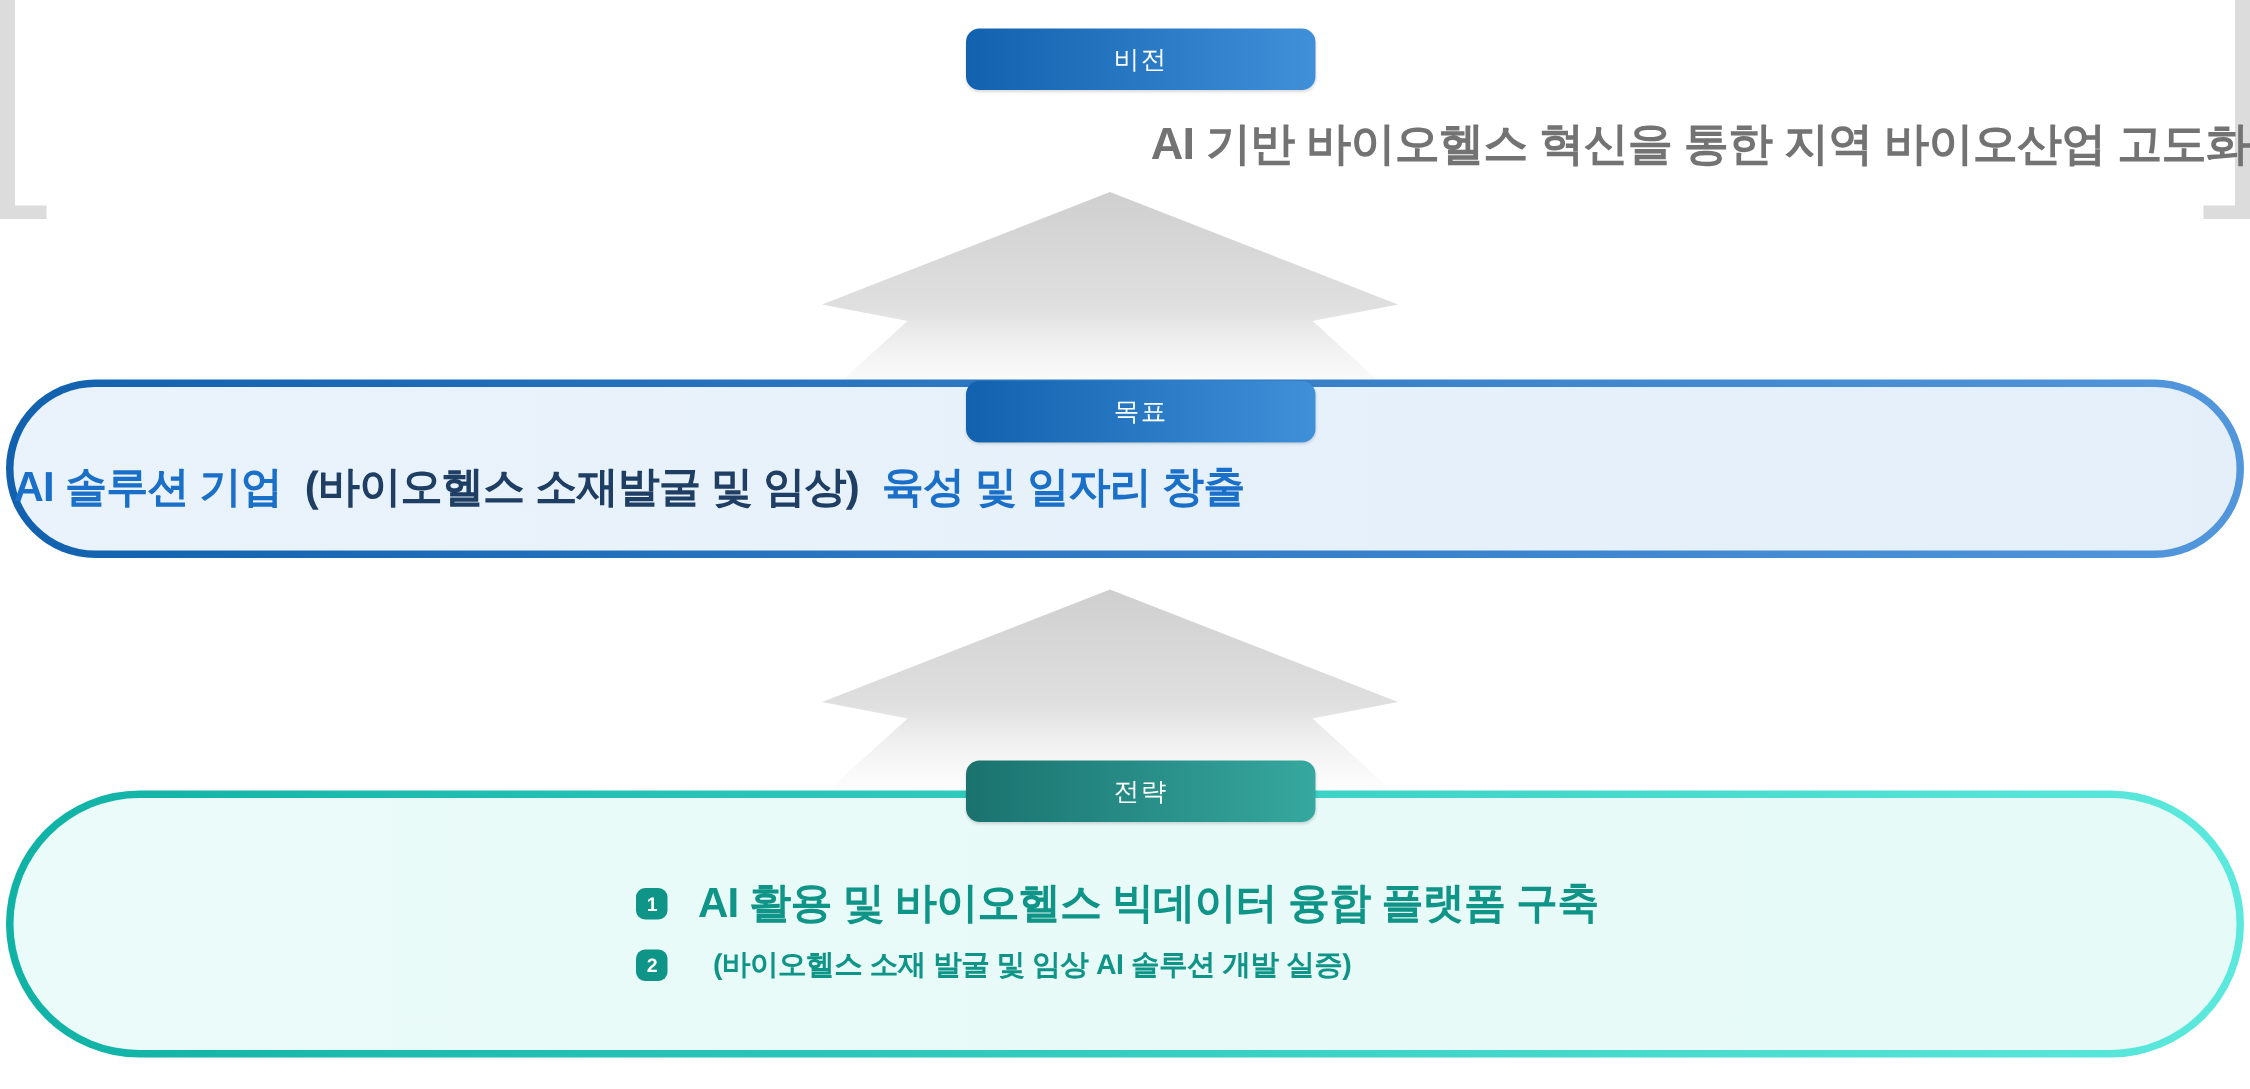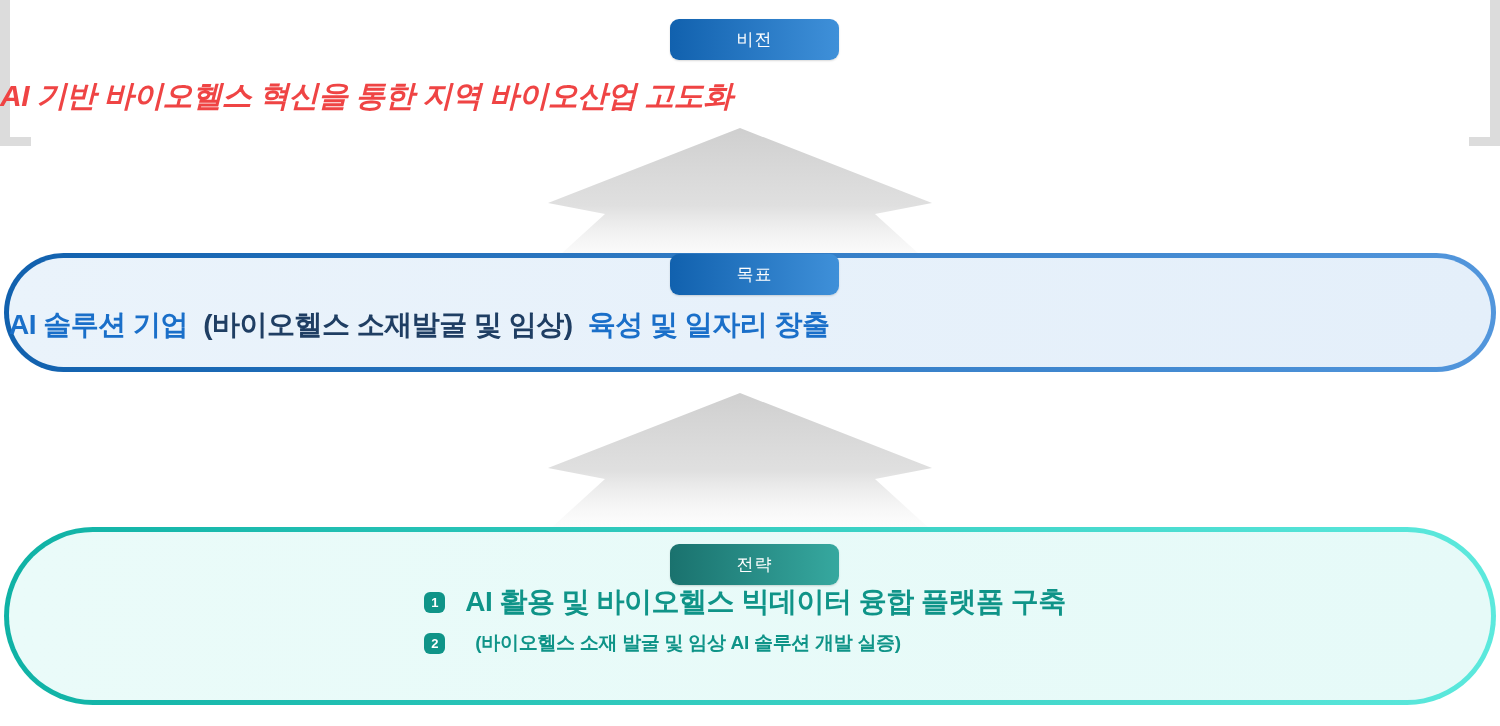--- a/index.html
+++ b/index.html
@@ -29,52 +29,51 @@
   }
   .bracket.right {
     right: 0;
     border-right: 10px solid #dcdcdc;
     border-bottom: 9px solid #dcdcdc;
   }
 
   
   .badge {
     position: absolute;
-    left: 670px;
-    width: 169px;
+    left: 644px;
+    width: 233px;
     height: 41px;
     border-radius: 9px;
     display: flex;
     align-items: center;
     justify-content: center;
     color: #ffffff;
     font-size: 17px;
     letter-spacing: 1px;
     z-index: 5;
     box-shadow: 0 1px 2px rgba(0,0,0,0.15);
   }
   .badge.blue { background: linear-gradient(to right, #1161ae, #3f90d9); }
   .badge.teal { background: linear-gradient(to right, #1a726e, #36a89f); }
   #vision-badge  { top: 19px; }
   #goal-badge    { top: 233px; margin-top: 21px; }
-  #strategy-badge{ top: 507px; margin-top: 37px; }
+  #strategy-badge{ top: 507px; }
 
   
   .vision-title {
     position: absolute;
     top: 76px;
     left: 0;
     width: 100%;
-    text-align: left;
+    text-align: right;
     font-size: 30px;
     font-weight: 800;
-    color: #ef4444;
+    color: #737373;
     letter-spacing: -0.5px;
     z-index: 2;
-    font-style: italic;
   }
 
   
   .arrow {
     position: absolute;
     left: 500px;
     width: 480px;
     height: 160px;
     z-index: 1;
   }

